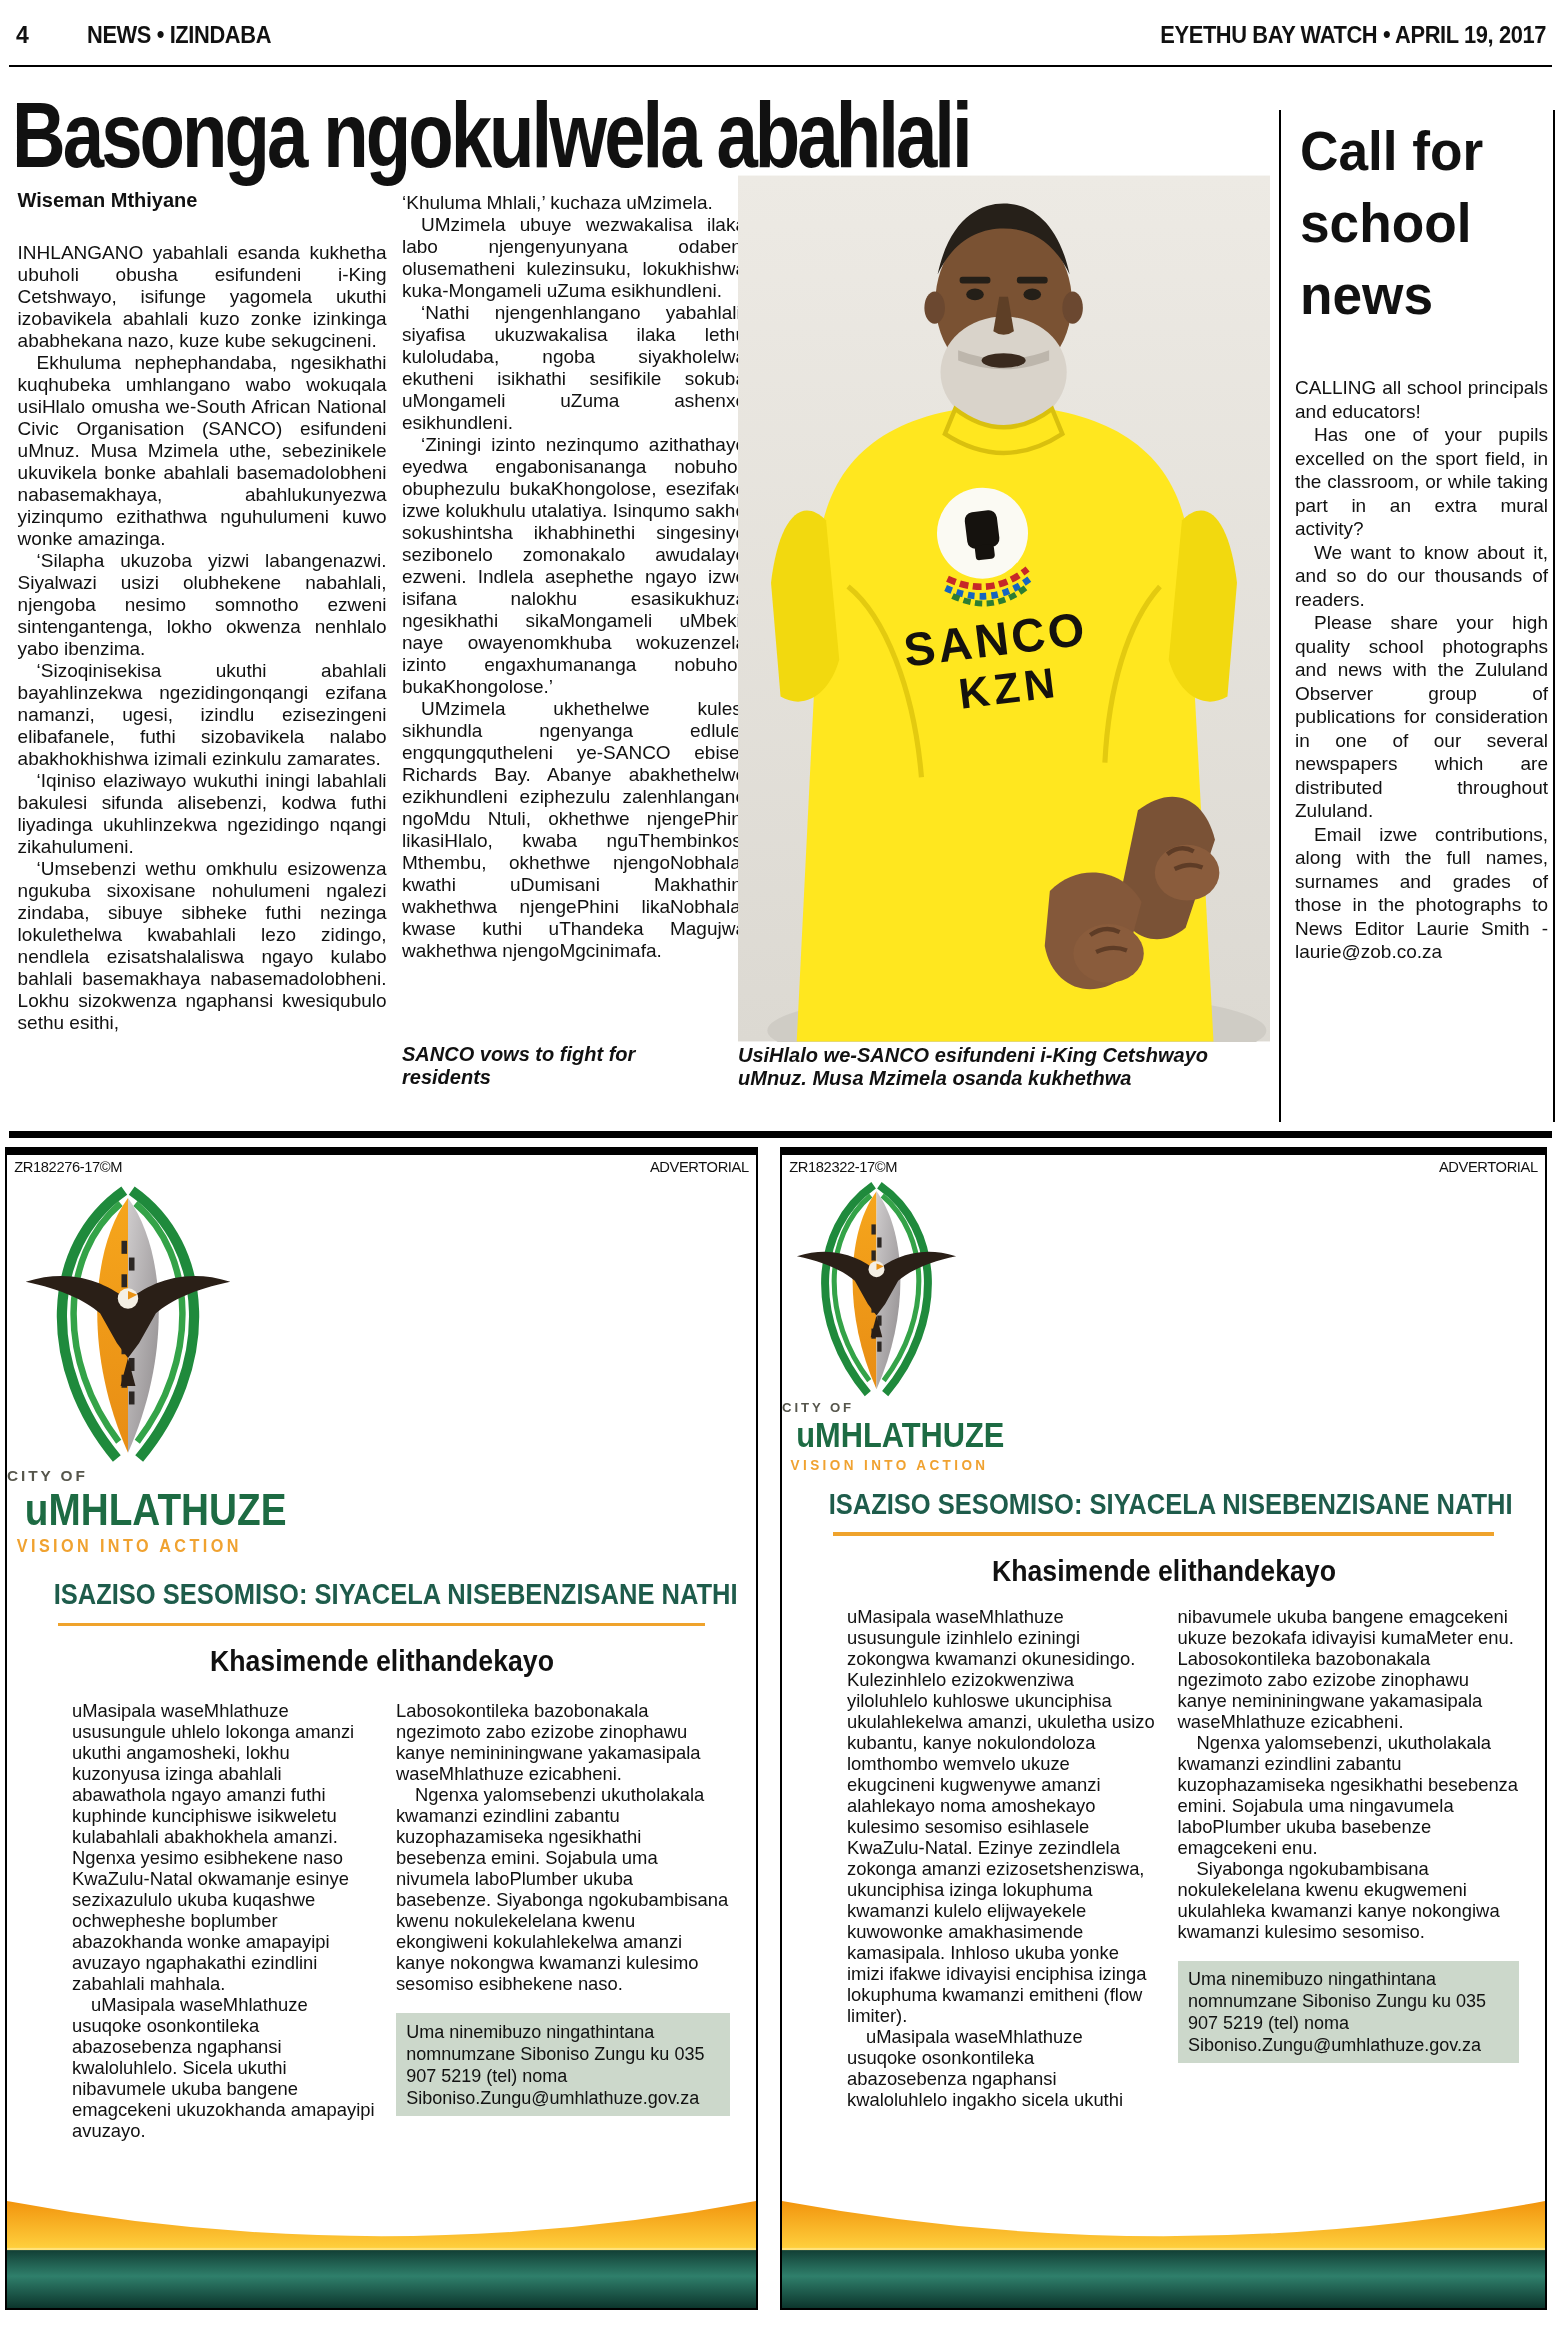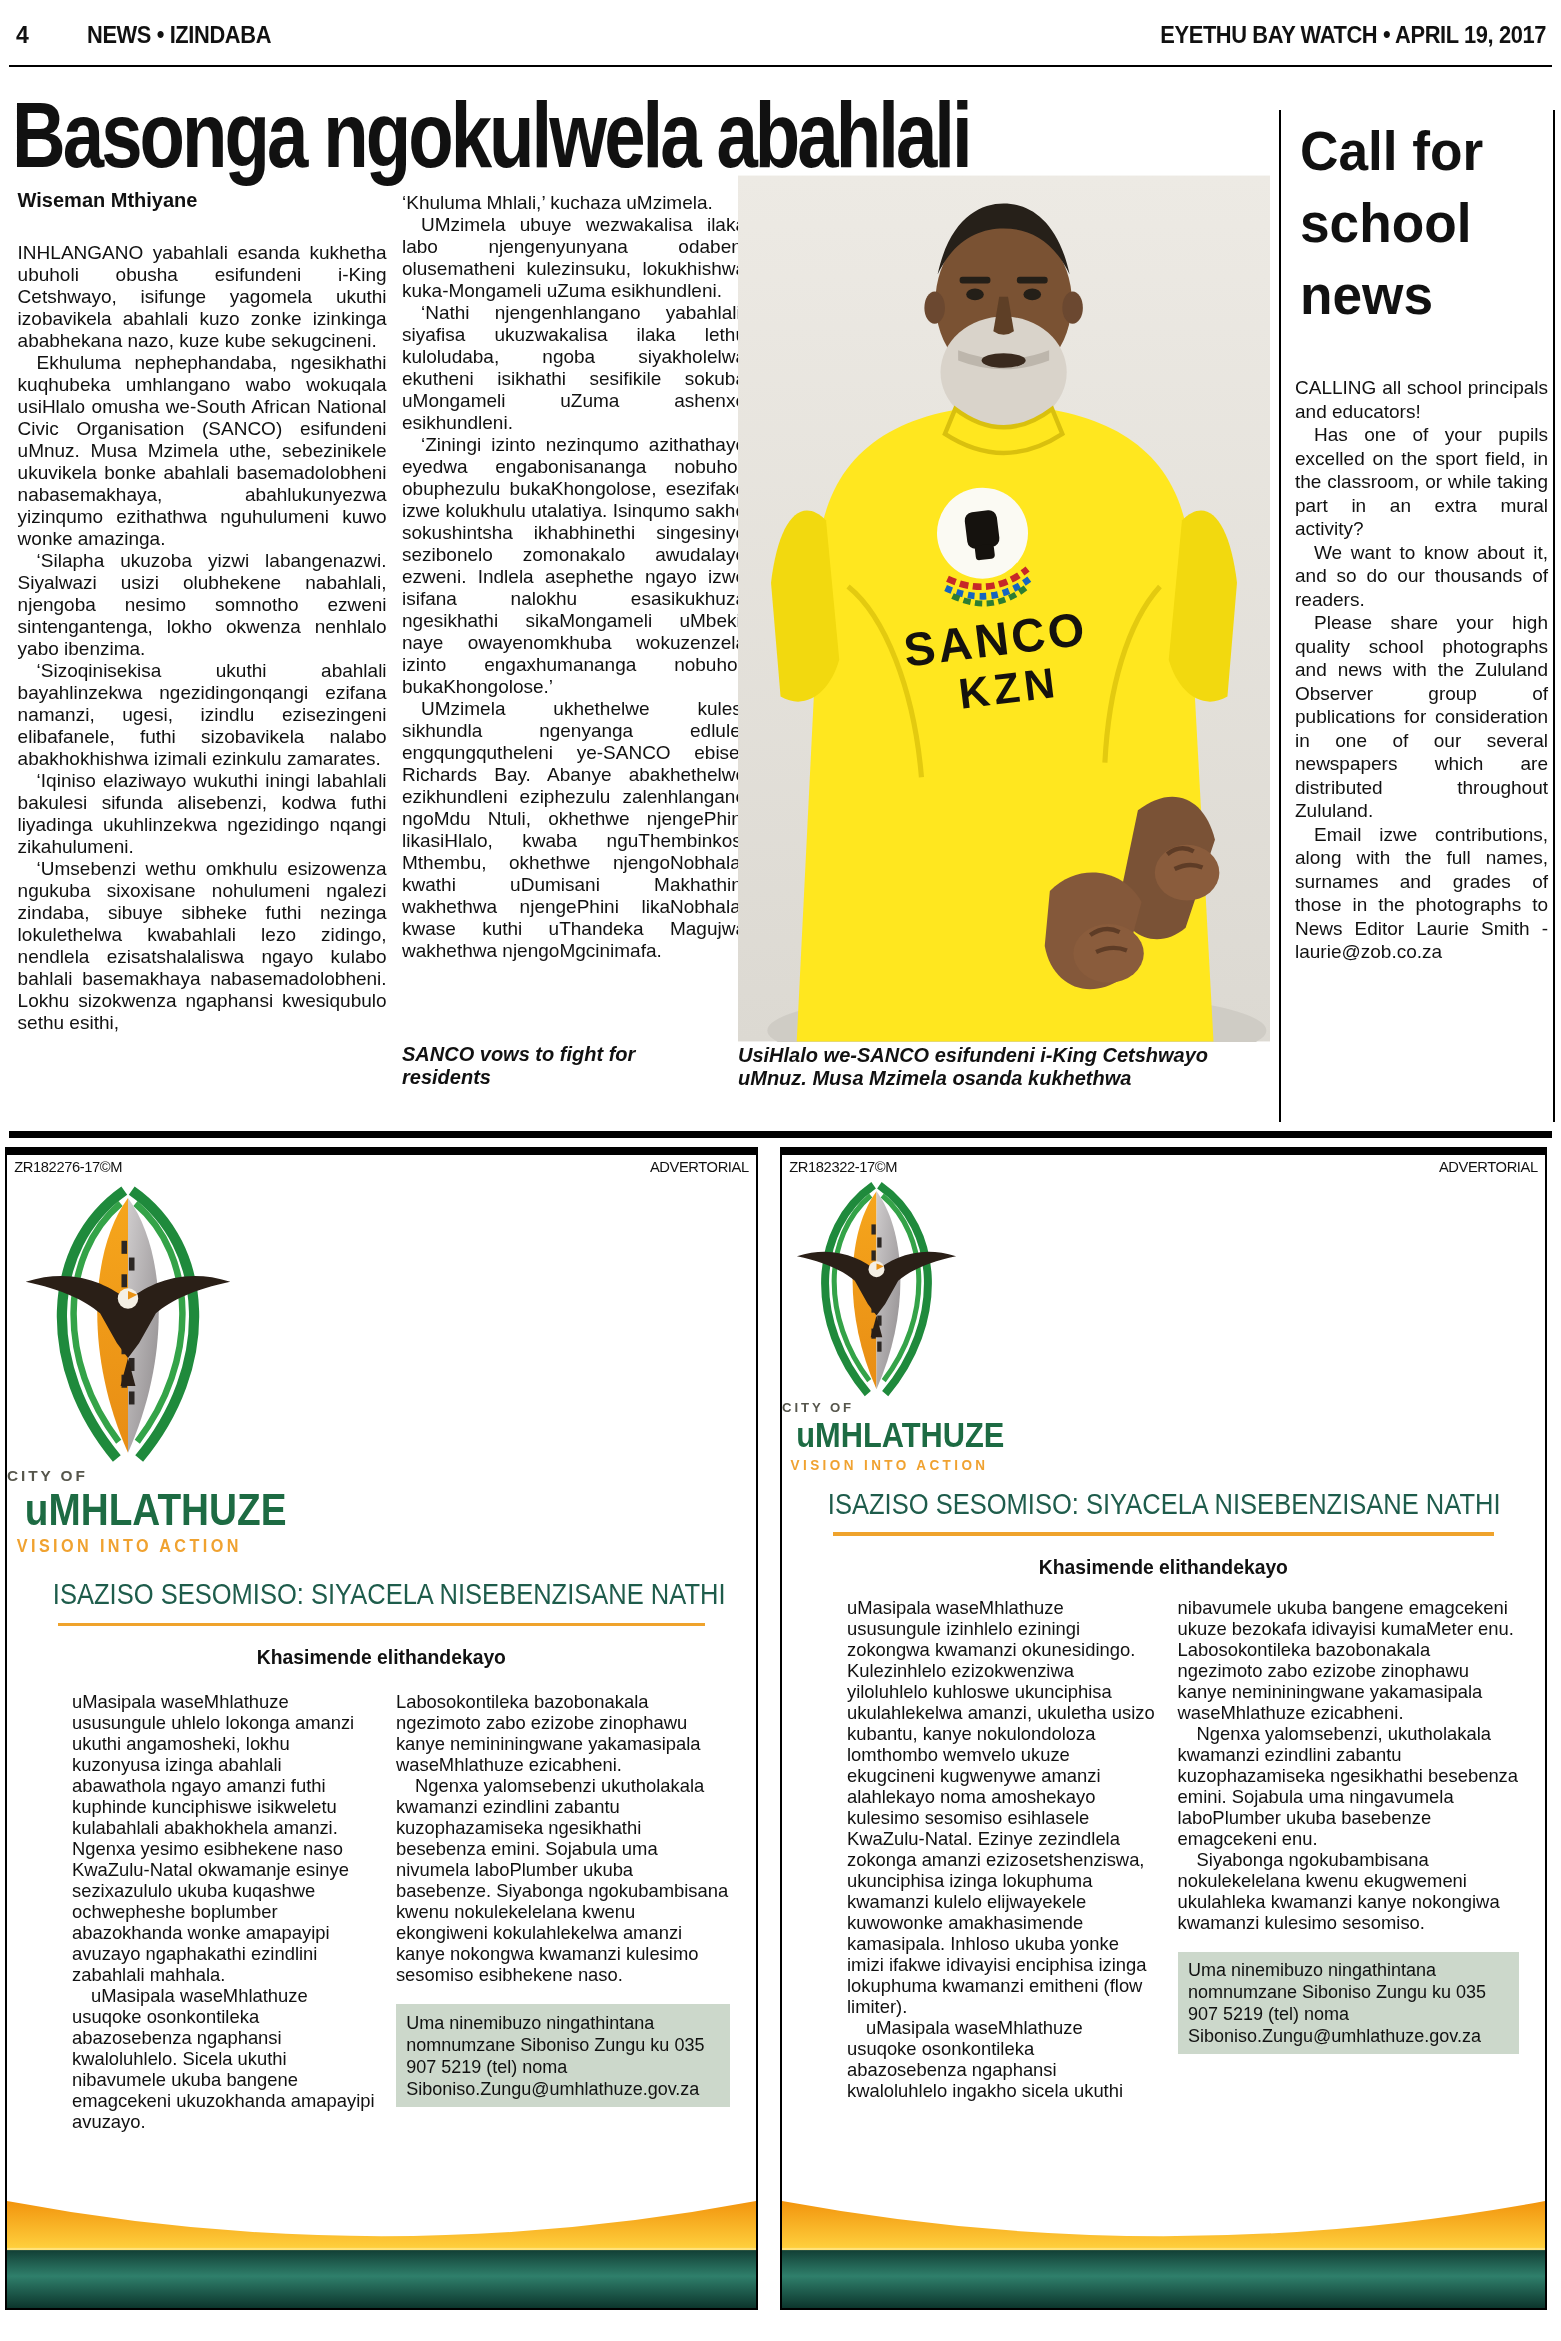--- a/index.html
+++ b/index.html
@@ -47,26 +47,26 @@
   .adv-right .shield{width:189px;height:217px;}
   .logo-cityof{font-weight:bold;color:#56564c;letter-spacing:2.9px;margin-top:2.9px;}
   .adv-left .logo-cityof{font-size:15.4px;}
   .adv-right .logo-cityof{font-size:13.2px;}
   .logo-name{font-weight:bold;color:#1d6b43;transform:scaleX(.88);transform-origin:center top;white-space:nowrap;}
   .adv-left .logo-name{font-size:44px;}
   .adv-right .logo-name{font-size:35px;}
   .logo-tagline{font-weight:bold;color:#f0a230;letter-spacing:3.7px;transform:scaleX(.92);transform-origin:center top;margin-top:1.5px;}
   .adv-left .logo-tagline{font-size:17.6px;}
   .adv-right .logo-tagline{font-size:14.7px;}
-  .adv-headline{text-align:center;color:#1e5c4b;font-weight:normal;}
+  .adv-headline{text-align:center;color:#1e5c4b;font-weight:bold;}
   .adv-headline span{display:inline-block;transform:scaleX(.88);transform-origin:center top;white-space:nowrap;}
   .adv-left .adv-headline{margin-top:20.6px;font-size:29px;}
   .adv-right .adv-headline{margin-top:14.7px;font-size:29px;}
   .adv-rule{height:3.7px;background:#efa32c;margin:11.8px 51px 0 51px;}
-  .adv-subhead{text-align:center;font-weight:bold;font-size:21px;margin-top:19px;}
+  .adv-subhead{text-align:center;font-weight:bold;font-size:29px;margin-top:19px;}
   .adv-subhead span{display:inline-block;transform:scaleX(.92);transform-origin:center top;white-space:nowrap;}
   .adv-cols{display:grid;grid-template-columns:1fr 1.1fr;column-gap:20.6px;font-size:18.4px;line-height:21px;}
   .adv-left .adv-cols{padding:22px 26.4px 0 65px;}
   .adv-right .adv-cols{padding:17.6px 26.4px 0 65px;}
   .adv-cols p{margin:0;}
   .advcol p:not(:first-child){text-indent:19px;}
   .contact{background:#ccd8cb;padding:7.3px 10.3px;margin-top:19px;font-size:18px;line-height:22px;}
   .adv-footer{position:absolute;left:0;right:0;bottom:0;height:107px;}
   .adv-footer svg{display:block;width:100%;height:100%;}
 </style>

